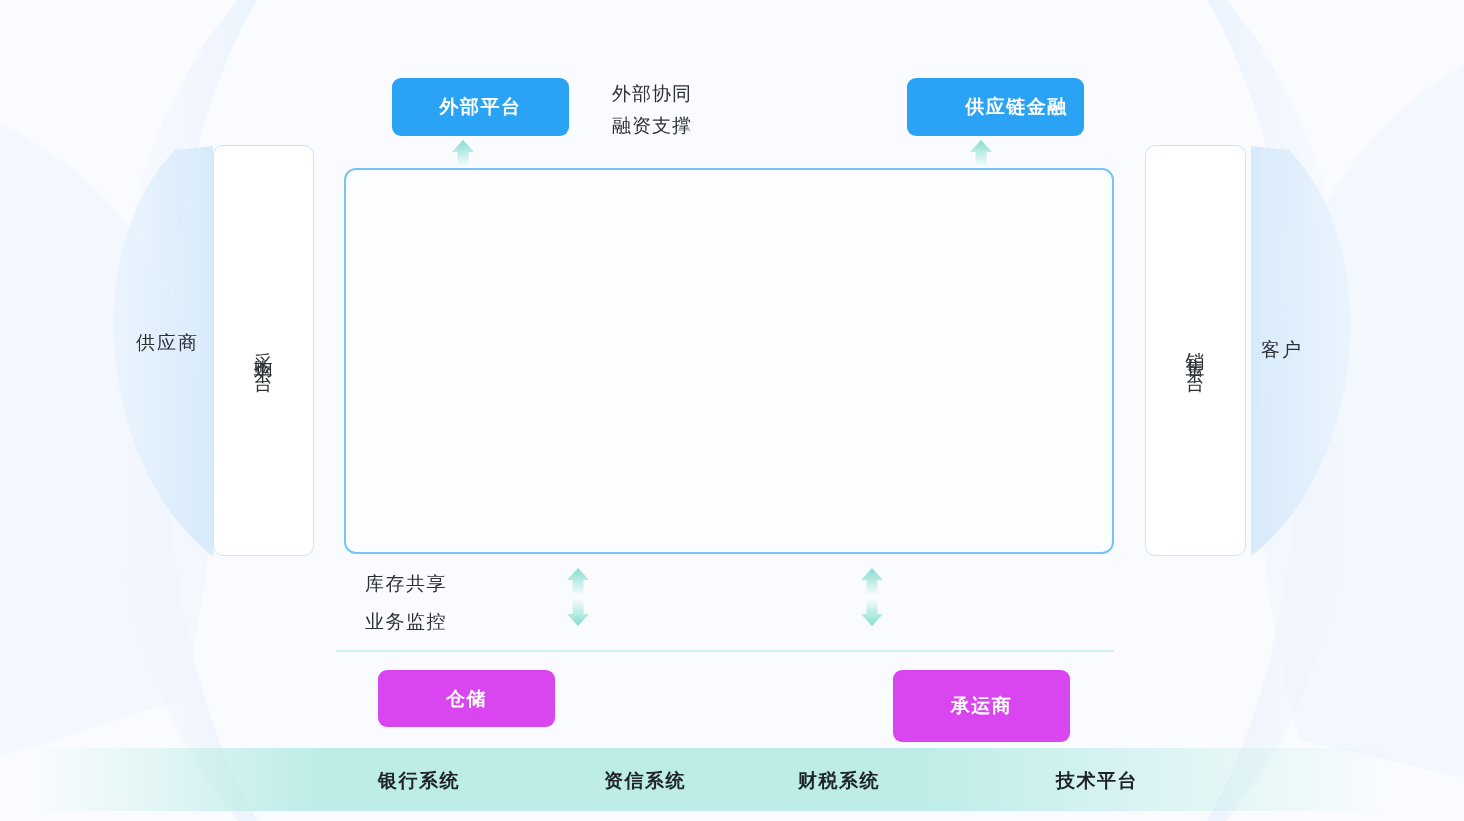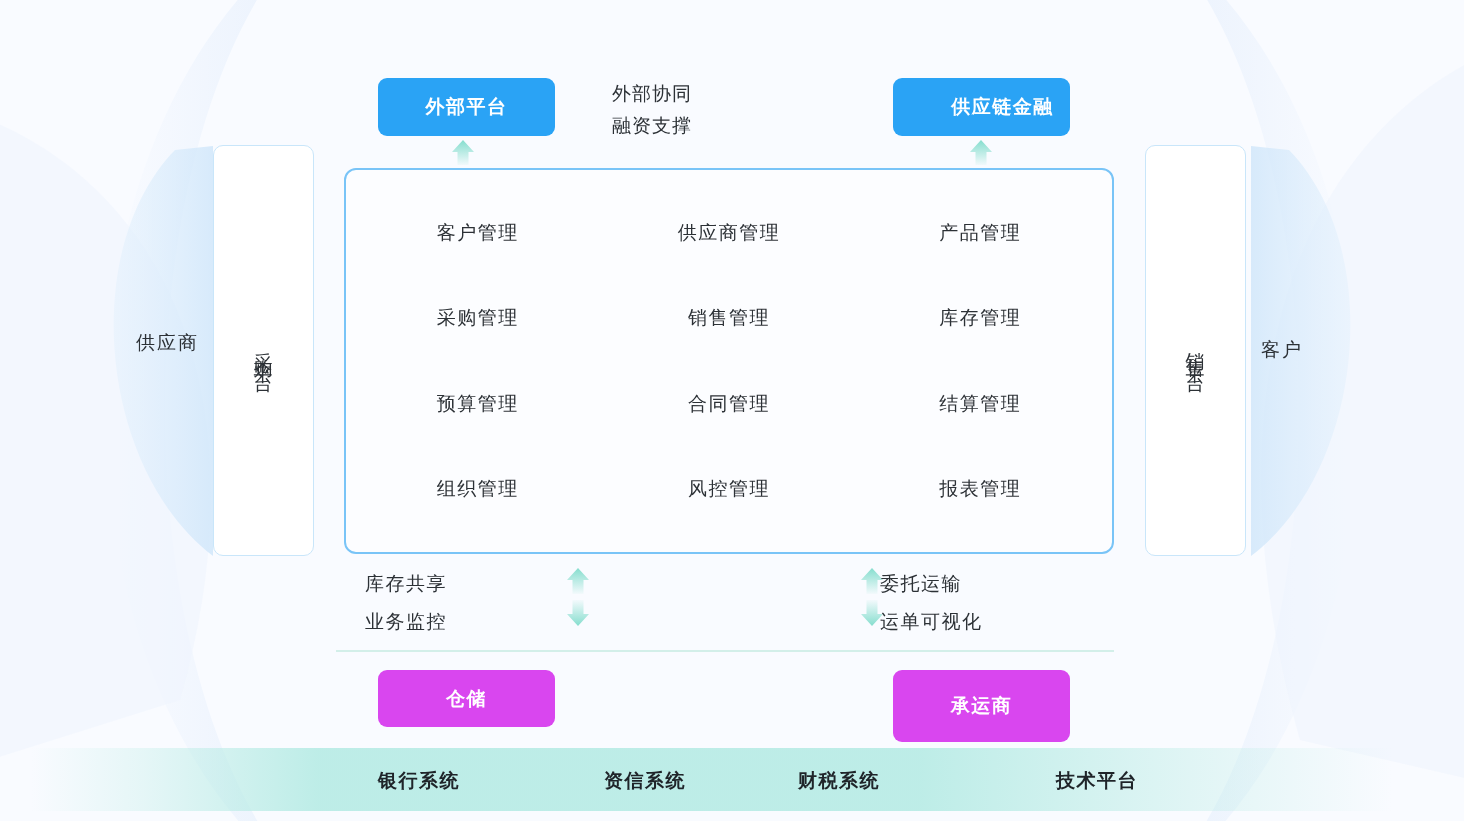--- a/index.html
+++ b/index.html
@@ -51,21 +51,21 @@
     position: absolute;
     display: flex;
     align-items: center;
     justify-content: center;
     border-radius: 9px;
     color: #ffffff;
     font-size: 19px;
     font-weight: 700;
     letter-spacing: 1.5px;
   }
-  .pill-blue { background: #2aa3f5; }
+  .pill-blue { background: #2aa3f5; margin-left: 14px; }
   .pill-green { background: #d946ef; }
 
   
   .top-caption {
     position: absolute;
     text-align: left;
     font-size: 19px;
     line-height: 32px;
     color: #2c3136;
     letter-spacing: 1px;
@@ -244,34 +244,20 @@
         <stop offset="0%" stop-color="#7fdccb" stop-opacity="0.06"></stop>
         <stop offset="100%" stop-color="#7fdccb" stop-opacity="0.95"></stop>
       </linearGradient>
         </defs>
       <path d="M12 25 L23 13 L17.5 13 L17.5 0 L6.5 0 L6.5 13 L1 13 Z" fill="url(#dnG2)"></path>
     </svg>
   </div>
 
   <div class="module-box" style="left:344px; top:168px; width:770px; height:386px;"></div>
 
-  <div class="module-grid" id="module-grid" style="left:352px; top:190px; width:754px; height:342px;">
-      <div class="module-cell">客户管理</div>
-      <div class="module-cell">供应商管理</div>
-      <div class="module-cell">产品管理</div>
-      <div class="module-cell">采购管理</div>
-      <div class="module-cell">销售管理</div>
-      <div class="module-cell">库存管理</div>
-      <div class="module-cell">预算管理</div>
-      <div class="module-cell">合同管理</div>
-      <div class="module-cell">结算管理</div>
-      <div class="module-cell">组织管理</div>
-      <div class="module-cell">风控管理</div>
-      <div class="module-cell">报表管理</div>
-    </div>
 
   <div class="logi-text" style="left:365px; top:565px; width:200px;">库存共享
 业务监控</div>
 
   <div class="arrowpair" style="left:566px; top:568px; height:58px;">
     <svg width="24" height="26" viewBox="0 0 24 26">
       <defs>
           <linearGradient id="upG3" x1="0" y1="0" x2="0" y2="1">
         <stop offset="0%" stop-color="#7fdccb" stop-opacity="0.95"></stop>
         <stop offset="100%" stop-color="#7fdccb" stop-opacity="0.05"></stop>
@@ -304,22 +290,20 @@
       <defs>
           <linearGradient id="dnG4" x1="0" y1="0" x2="0" y2="1">
         <stop offset="0%" stop-color="#7fdccb" stop-opacity="0.05"></stop>
         <stop offset="100%" stop-color="#7fdccb" stop-opacity="0.95"></stop>
       </linearGradient>
         </defs>
       <path d="M12 26 L23 14 L17.5 14 L17.5 0 L6.5 0 L6.5 14 L1 14 Z" fill="url(#dnG4)"></path>
     </svg>
   </div>
 
-  <div class="logi-text" style="left:880px; top:565px; width:200px;">委托运输
-运单可视化</div>
 
   <div class="divider" style="left:336px; top:650px; width:778px;"></div>
 
   <div class="pill pill-green" style="left:378px; top:670px; width:177px; height:57px;">
     <span>仓储</span>
   </div>
 
   <div class="pill pill-green" style="left:893px; top:670px; width:177px; height:72px;">
     <span>承运商</span>
   </div>

